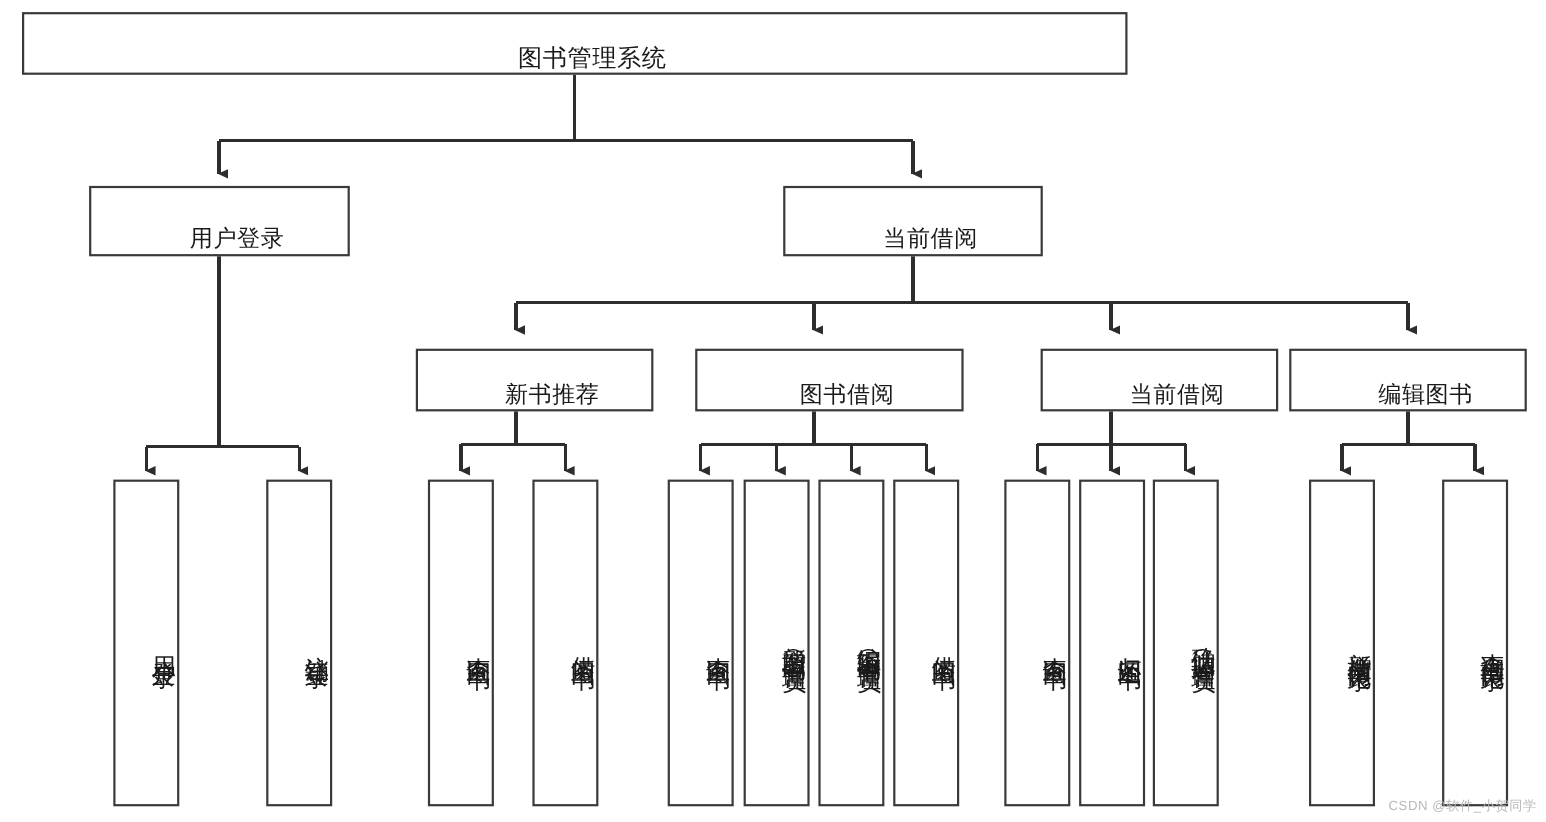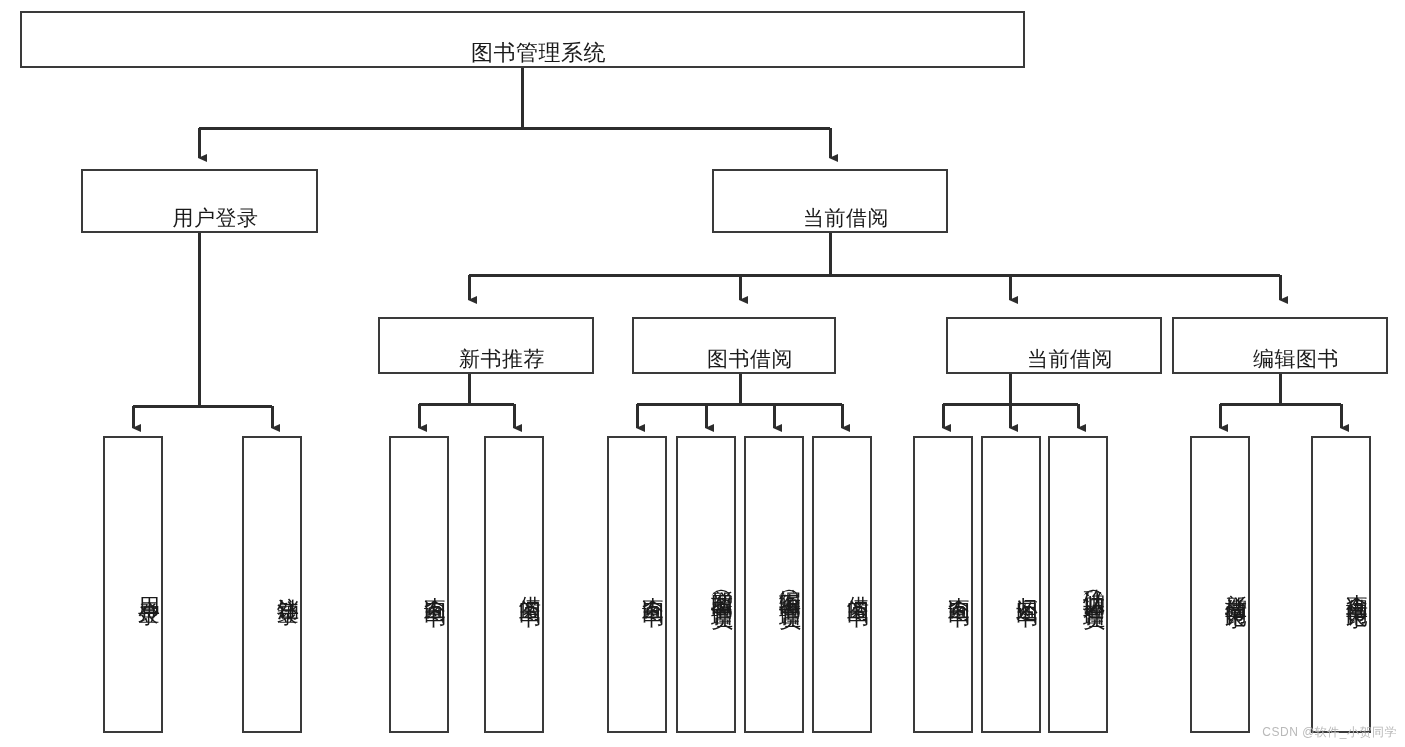--- a/index.html
+++ b/index.html
@@ -107,21 +107,21 @@
   <div class="node lvl1" style="left:81px;top:169px;width:237px;height:64px;">
     <span class="lbl">用户登录</span>
   </div>
   <div class="node lvl1" style="left:712px;top:169px;width:236px;height:64px;">
     <span class="lbl">当前借阅</span>
   </div>
 
   <div class="node lvl2" style="left:362px;top:317px;width:216px;height:57px;margin-left:16px;">
     <span class="lbl">新书推荐</span>
   </div>
-  <div class="node lvl2" style="left:632px;top:317px;width:204px;height:57px;">
+  <div class="node lvl2" style="left:632px;top:317px;width:244px;height:57px;">
     <span class="lbl">图书借阅</span>
   </div>
   <div class="node lvl2" style="left:902px;top:317px;width:216px;height:57px;margin-left:44px;">
     <span class="lbl">当前借阅</span>
   </div>
   <div class="node lvl2" style="left:1172px;top:317px;width:216px;height:57px;">
     <span class="lbl">编辑图书</span>
   </div>
 
   <div class="node leaf" style="left:103px;top:436px;width:60px;height:297px;">

